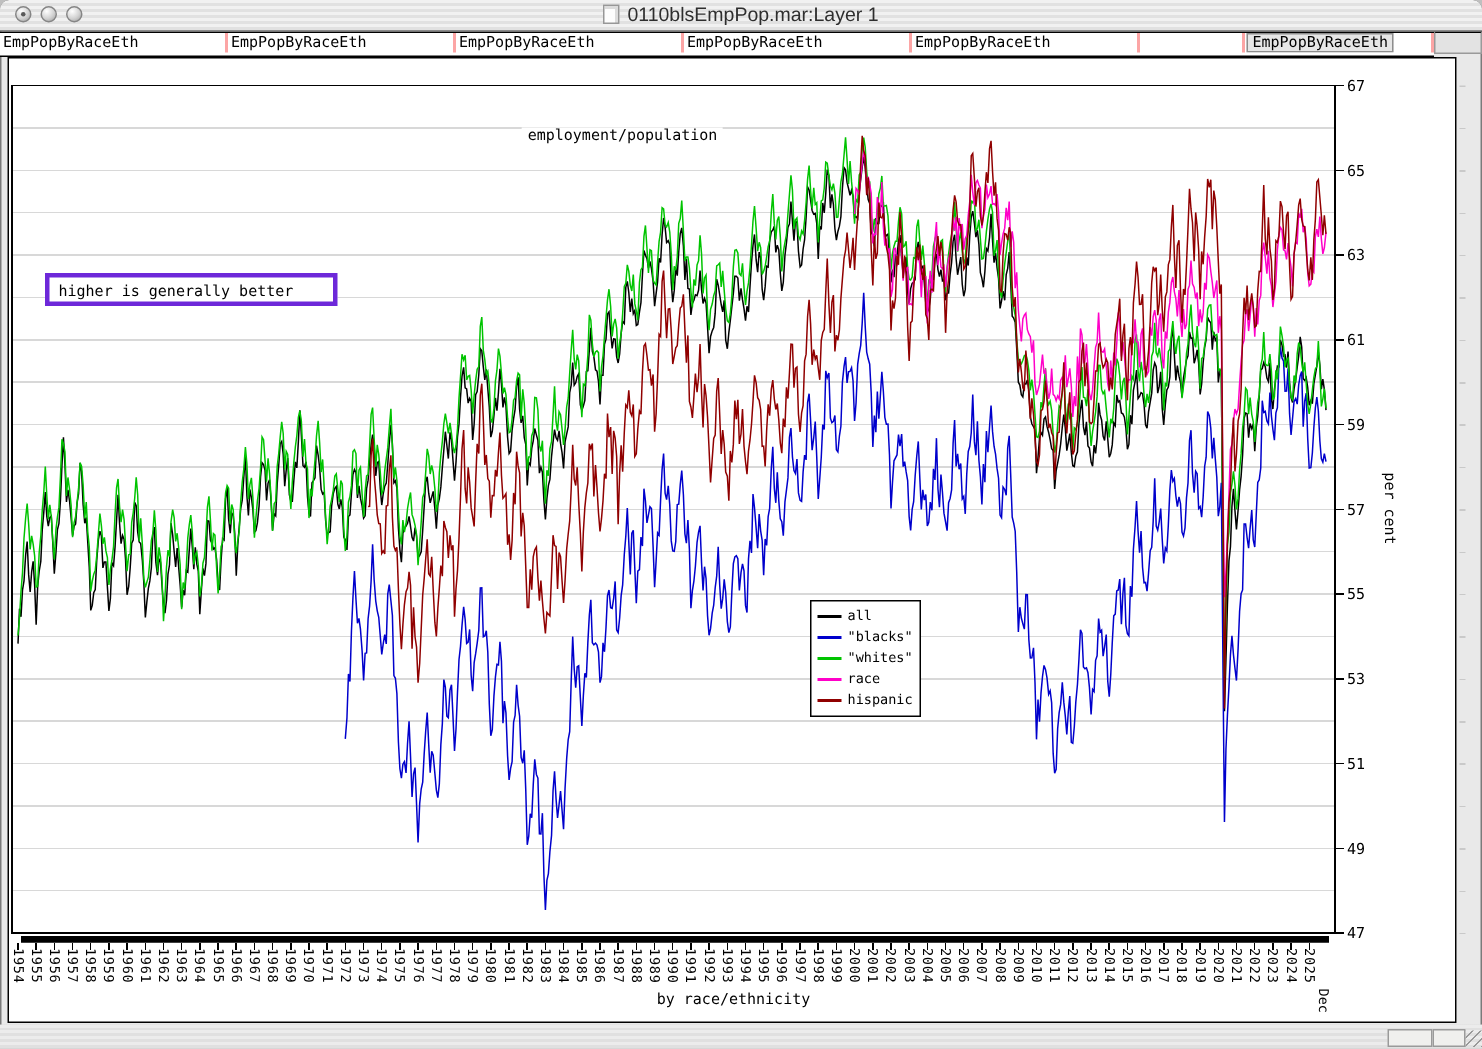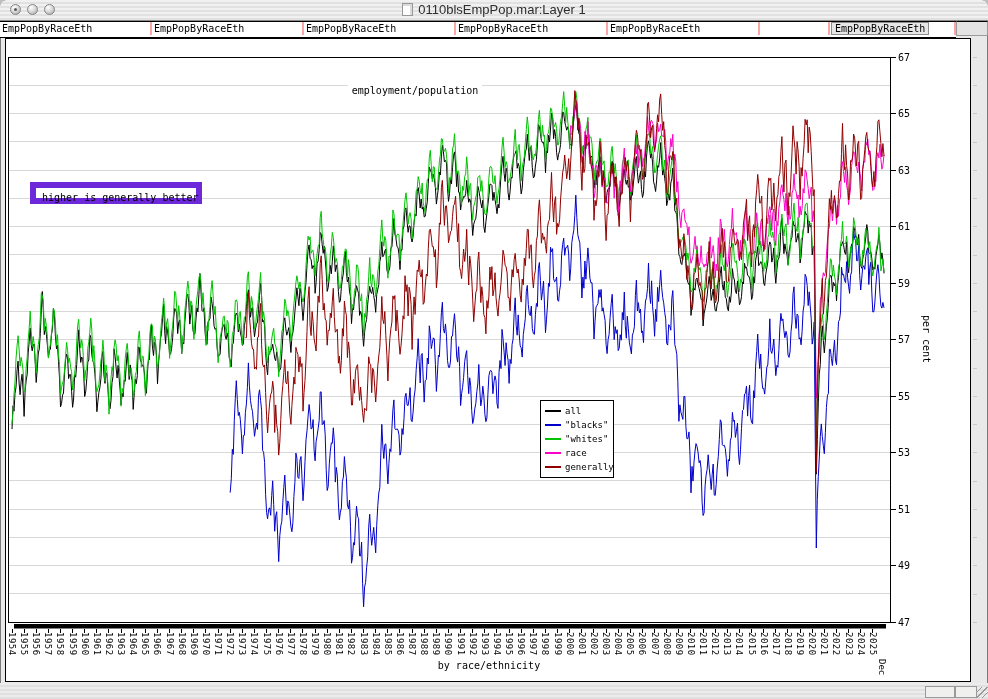--- a/index.html
+++ b/index.html
@@ -31,21 +31,21 @@
   #tabrow-end{position:absolute;left:956px;top:21px;width:32px;height:15px;
     background:#e3e3e3;border:1px solid #9a9a9a;border-top:1px solid #000;box-sizing:border-box;}
   
   #canvas{position:absolute;left:5px;top:38px;width:966px;height:644px;background:#fff;
     border:1px solid #000;box-sizing:border-box;z-index:0;}
   #chart-svg{position:absolute;left:5px;top:38px;width:966px;height:644px;z-index:1;}
   text{font-family:"DejaVu Sans Mono",monospace;fill:#000;}
   
   #chart-title{position:absolute;left:415px;top:51px;transform:translateX(-50%);
     background:#fff;padding:0 4px;font-size:10px;line-height:12px;z-index:2;white-space:nowrap;margin-top:34px;}
-  #annotation-box{position:absolute;left:30px;top:182px;width:172px;height:22px;border:6px solid #6d28d9;
+  #annotation-box{position:absolute;left:30px;top:182px;width:195px;height:22px;border:3px solid #6d28d9;
     background:#fff;box-sizing:border-box;font-size:10px;line-height:20px;padding-left:6px;
     z-index:2;white-space:nowrap;}
   #legend-box{position:absolute;left:540px;top:400px;width:74px;border:1px solid #000;background:#fff;
     box-sizing:border-box;padding:3px 0;z-index:2;}
   .legend-item{display:flex;align-items:center;height:14px;}
   .legend-swatch{width:16px;height:2px;margin:0 4px;flex:0 0 16px;}
   .legend-label{font-size:9px;white-space:nowrap;}
   
   #right-strip{position:absolute;left:973px;top:57px;width:4px;height:566px;z-index:2;
     background:repeating-linear-gradient(180deg,#c9c9c9 0 1px,transparent 1px 28.25px);}
@@ -308,21 +308,21 @@
       <div class="legend-item">
         <span class="legend-swatch" style="background: rgb(0, 196, 0);"></span>
         <span class="legend-label">"whites"</span>
       </div>
       <div class="legend-item">
         <span class="legend-swatch" style="background: rgb(255, 0, 200);"></span>
         <span class="legend-label">race</span>
       </div>
       <div class="legend-item">
         <span class="legend-swatch" style="background: rgb(144, 0, 0);"></span>
-        <span class="legend-label">generally</span>
+        <span class="legend-label">hispanic</span>
       </div>
     </div>
 
   <div id="right-strip"></div>
 
   <div id="bottom-strip"></div>
   <div class="pane-box" id="pane-box-1"></div>
   <div class="pane-box" id="pane-box-2"></div>
   <div id="resize-grip"></div>
 

